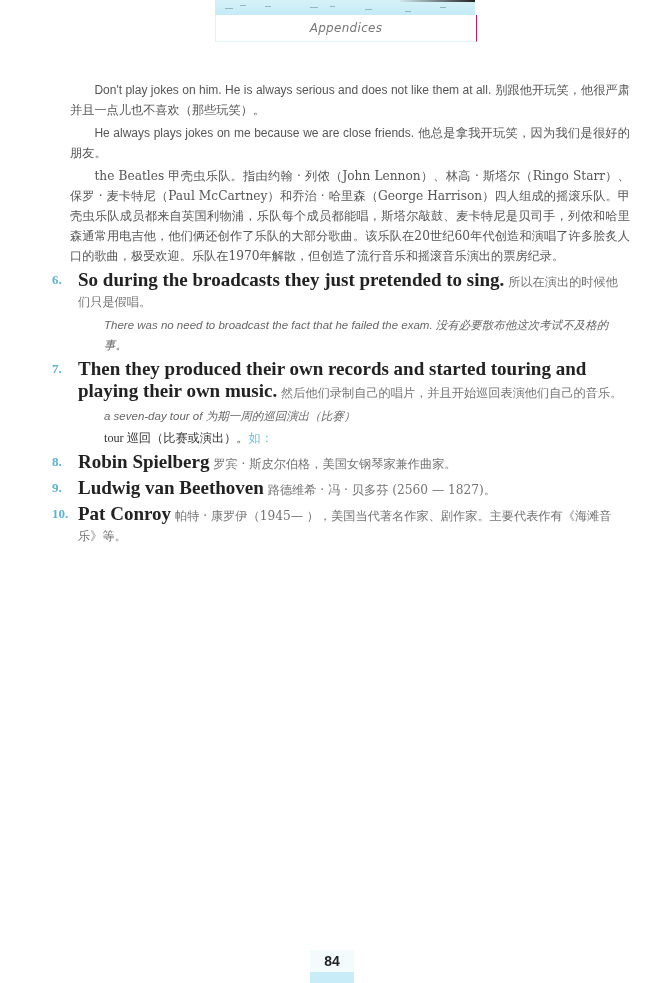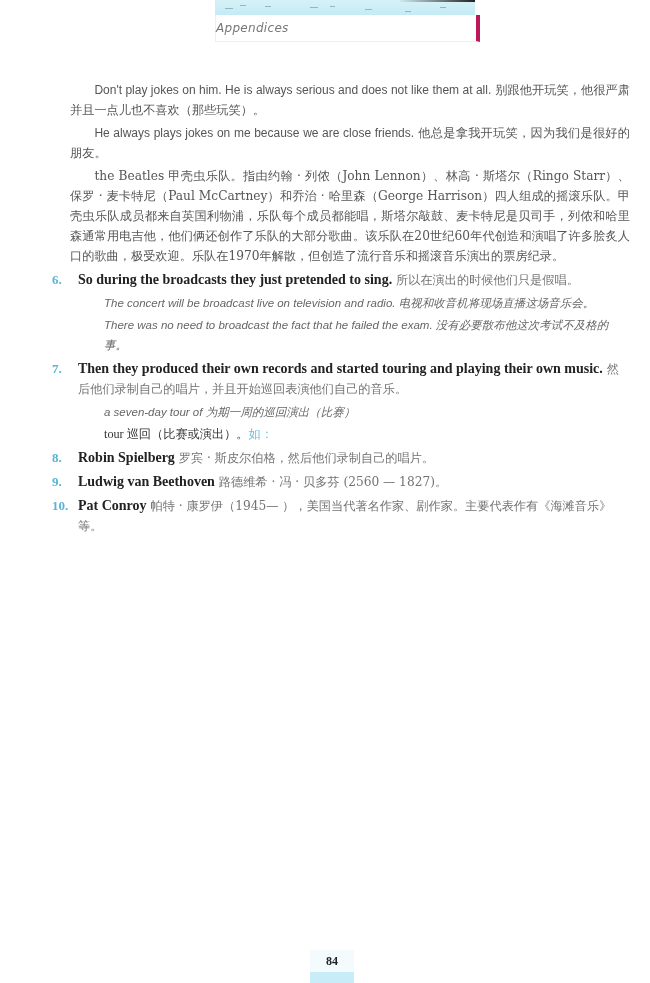--- a/index.html
+++ b/index.html
@@ -11,50 +11,51 @@
     position: absolute; left: 215px; top: 0; width: 260px; height: 15px;
     background: linear-gradient(180deg, #d6f1f8 0%, #c4ebf5 100%);
   }
   .header-band .dash { position: absolute; height: 1px; background: #8fb7c4; }
   .header-band .dark {
     position: absolute; right: 0; top: 0; width: 75px; height: 2px;
     background: linear-gradient(90deg, #cfe9f0, #222);
   }
   .header-title-box {
     position: absolute; left: 215px; top: 15px; width: 260px; height: 26px;
-    border-left: 1px solid #e2f3f8; border-right: 4px solid #be185d; border-bottom: 1px solid #e2f3f8;
+    border-left: 1px solid #e2f3f8; border-right: 1px solid #be185d; border-bottom: 1px solid #e2f3f8;
+    text-align: center;
   }
   .header-title {
     font-family: "DejaVu Sans", sans-serif; font-style: italic; font-size: 12px;
     color: #777; line-height: 26px; letter-spacing: 0.3px;
   }
   .content {
     position: absolute; left: 52px; top: 80px; width: 578px;
     font-size: 12.2px; line-height: 20px;
   }
   .p { margin: 0 0 3px 0; text-indent: 2em; padding-left: 18px; text-align: justify; }
   .p .en { font-family: "Liberation Sans", sans-serif; font-size: 12px; color: #555; }
   .cn { font-family: "DejaVu Serif", serif; color: #555; }
   .item { margin: 4px 0 3px 0; position: relative; padding-left: 26px; }
   .num {
     position: absolute; left: 0; top: 0; color: #5ab4d6; font-weight: bold;
     font-family: "Liberation Serif", serif; font-size: 13px;
   }
-  .head-en { font-family: "Liberation Serif", serif; font-weight: bold; color: #222; font-size: 14px; }
+  .head-en { font-family: "Liberation Serif", serif; font-weight: bold; color: #222; font-size: 19px; }
   .head-cn { color: #737373; }
   .sub { padding-left: 52px; margin: 2px 0; }
   .sub .ex { font-family: "Liberation Sans", sans-serif; font-style: italic; color: #666; font-size: 11.5px; }
   .sub .word { font-family: "Liberation Serif", serif; color: #333; }
   .ru { color: #6fc1e0; }
   .page-number-box {
     position: absolute; left: 310px; top: 950px; width: 44px; height: 33px;
   }
   .page-number {
     display: block; height: 22px; line-height: 22px; text-align: center; background: #f4fbfd;
-    font-family: Liberation Serif, serif; font-weight: bold; font-size: 12px; color: #222;
+    font-family: Liberation Sans, sans-serif; font-weight: bold; font-size: 14px; color: #222;
   }
   .page-number-bar { display: block; height: 11px; background: #c9edf8; }
 </style>
 </head>
 <body>
 
 <div class="header-band">
   <span class="dark"></span>
   <span class="dash" style="left:10px;top:8px;width:8px"></span>
   <span class="dash" style="left:25px;top:5px;width:6px"></span>
@@ -79,37 +80,36 @@
     <span class="en">He always plays jokes on me because we are close friends.</span>
     <span class="cn">他总是拿我开玩笑，因为我们是很好的朋友。</span>
   </p>
   <p class="p cn">the Beatles 甲壳虫乐队。指由约翰 · 列侬（John Lennon）、林高 · 斯塔尔（Ringo Starr）、保罗 · 麦卡特尼（Paul McCartney）和乔治 · 哈里森（George Harrison）四人组成的摇滚乐队。甲壳虫乐队成员都来自英国利物浦，乐队每个成员都能唱，斯塔尔敲鼓、麦卡特尼是贝司手，列侬和哈里森通常用电吉他，他们俩还创作了乐队的大部分歌曲。该乐队在20世纪60年代创造和演唱了许多脍炙人口的歌曲，极受欢迎。乐队在1970年解散，但创造了流行音乐和摇滚音乐演出的票房纪录。</p>
 
   <div class="item">
     <span class="num">6.</span>
     <span class="head-en">So during the broadcasts they just pretended to sing.</span>
     <span class="head-cn">所以在演出的时候他们只是假唱。</span>
   </div>
-  <div class="sub"><span class="ex">The concert will be broadcast live on television and radio. 电视和收音机将现场直播这场音乐会。</span></div>
   <div class="sub"><span class="ex">There was no need to broadcast the fact that he failed the exam. 没有必要散布他这次考试不及格的事。</span></div>
 
   <div class="item">
     <span class="num">7.</span>
     <span class="head-en">Then they produced their own records and started touring and playing their own music.</span>
     <span class="head-cn">然后他们录制自己的唱片，并且开始巡回表演他们自己的音乐。</span>
   </div>
   <div class="sub"><span class="ex">a seven-day tour of 为期一周的巡回演出（比赛）</span></div>
   <div class="sub">
     <span class="word">tour 巡回（比赛或演出）。</span><span class="ru">如：</span>
   </div>
 
   <div class="item">
     <span class="num">8.</span>
     <span class="head-en">Robin Spielberg</span>
-    <span class="head-cn">罗宾 · 斯皮尔伯格，然后他们录制自己的唱片。</span>
+    <span class="head-cn">罗宾 · 斯皮尔伯格，美国女钢琴家兼作曲家。</span>
   </div>
 
   <div class="item">
     <span class="num">9.</span>
     <span class="head-en">Ludwig van Beethoven</span>
     <span class="head-cn">路德维希 · 冯 · 贝多芬 (2560 — 1827)。</span>
   </div>
 
   <div class="item">
     <span class="num">10.</span>

